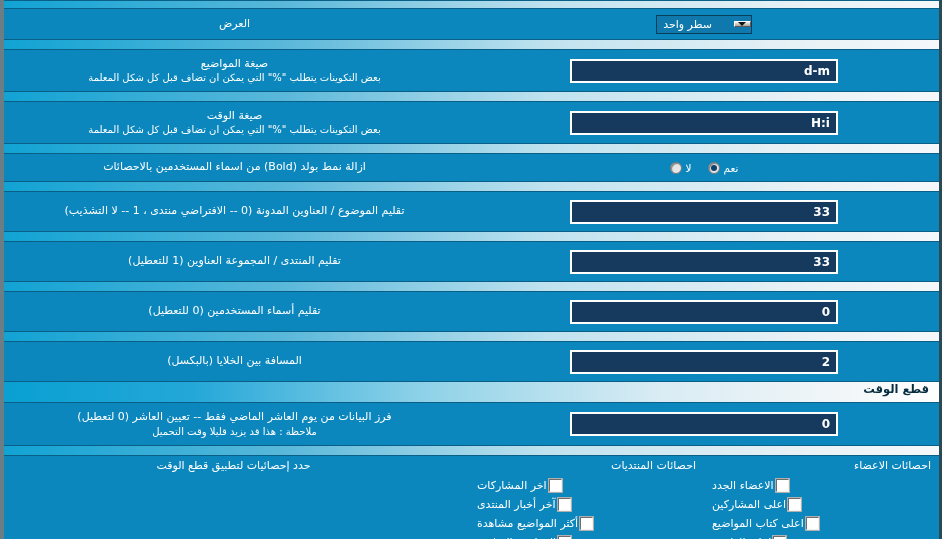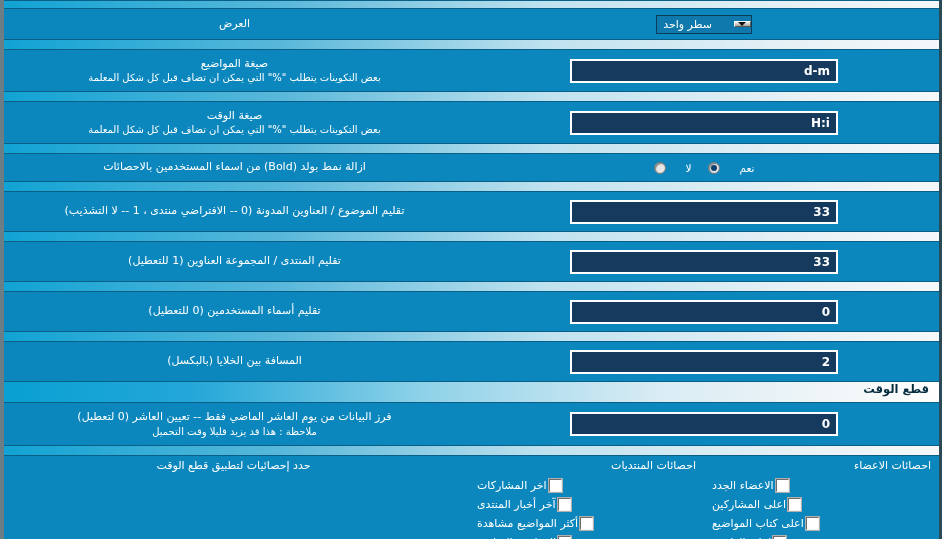--- a/index.html
+++ b/index.html
@@ -130,21 +130,21 @@
     white-space: nowrap;
     background: #0f79ad;
   }
 
   
   .radio-group {
     display: flex; flex-direction: row; align-items: center;
     gap: 16px;
     justify-content: center;
   }
-  .radio-opt { display: flex; flex-direction: row-reverse; align-items: flex-start; gap: 20px; }
+  .radio-opt { display: flex; flex-direction: row-reverse; align-items: flex-start; gap: 4px; }
   .radio {
     width: 12px; height: 12px; border-radius: 50%;
     background: #e6e6e6;
     border: 1px solid #777;
     box-shadow: inset 1px 1px 1px rgba(0,0,0,.45);
     display: flex; align-items: center; justify-content: center;
   }
   .radio.on { background: #dfe4e8; }
   .radio.on::after {
     content: ""; width: 6px; height: 6px; border-radius: 50%;

